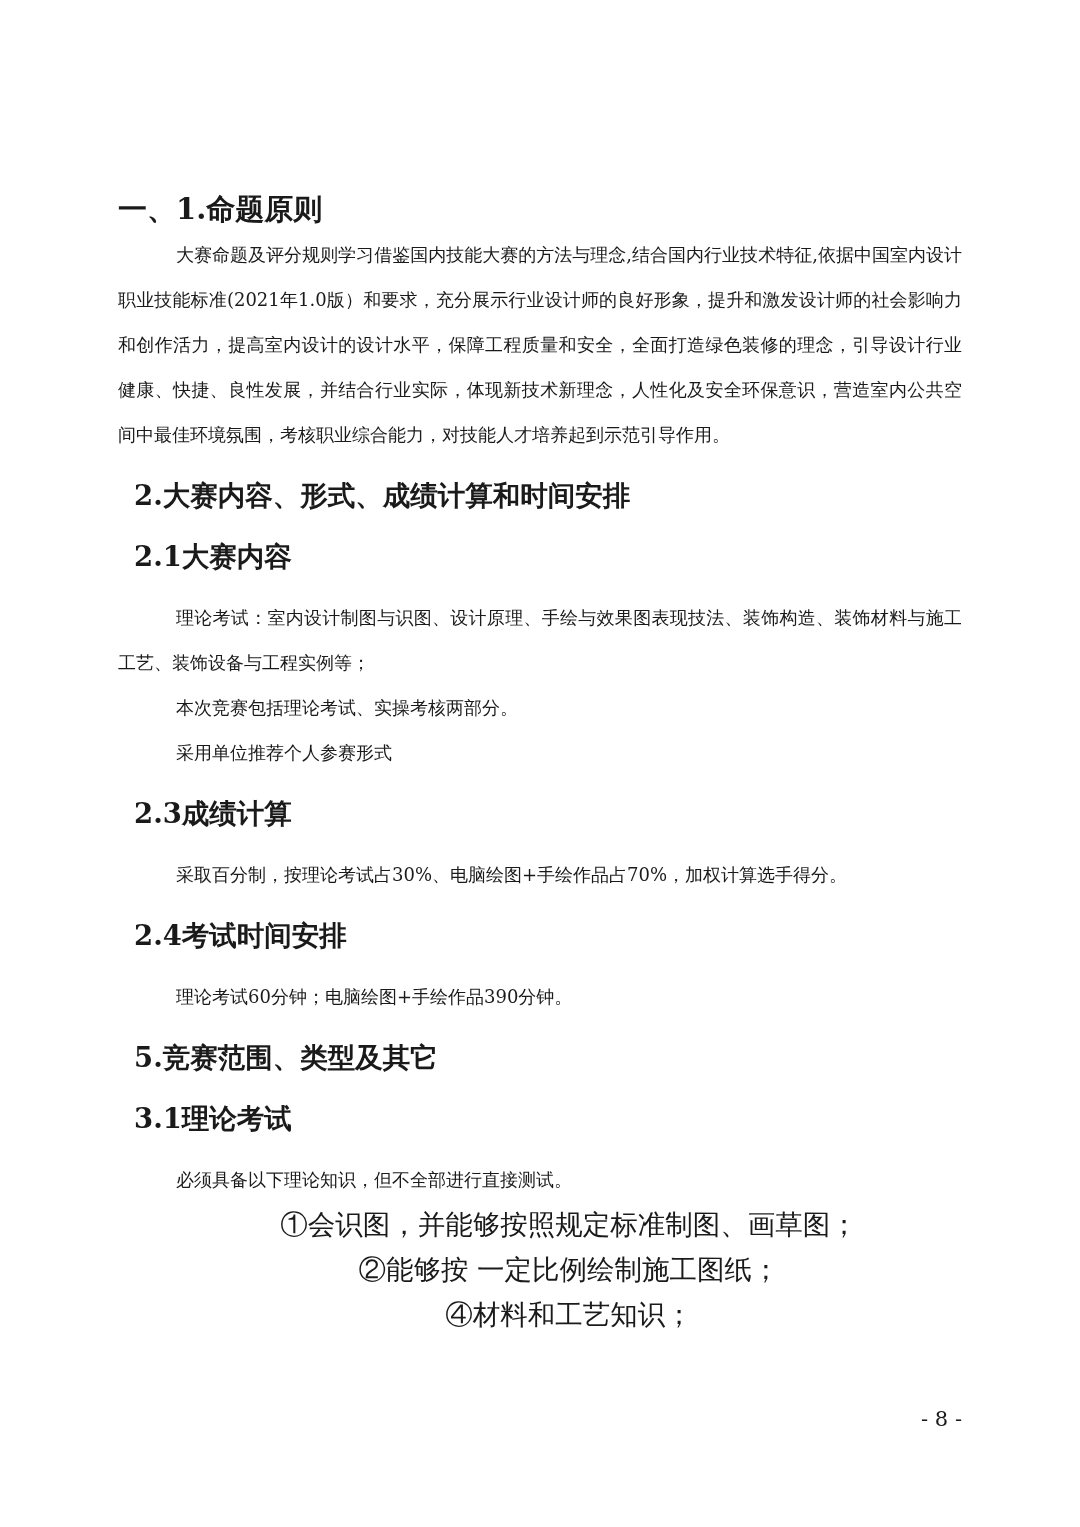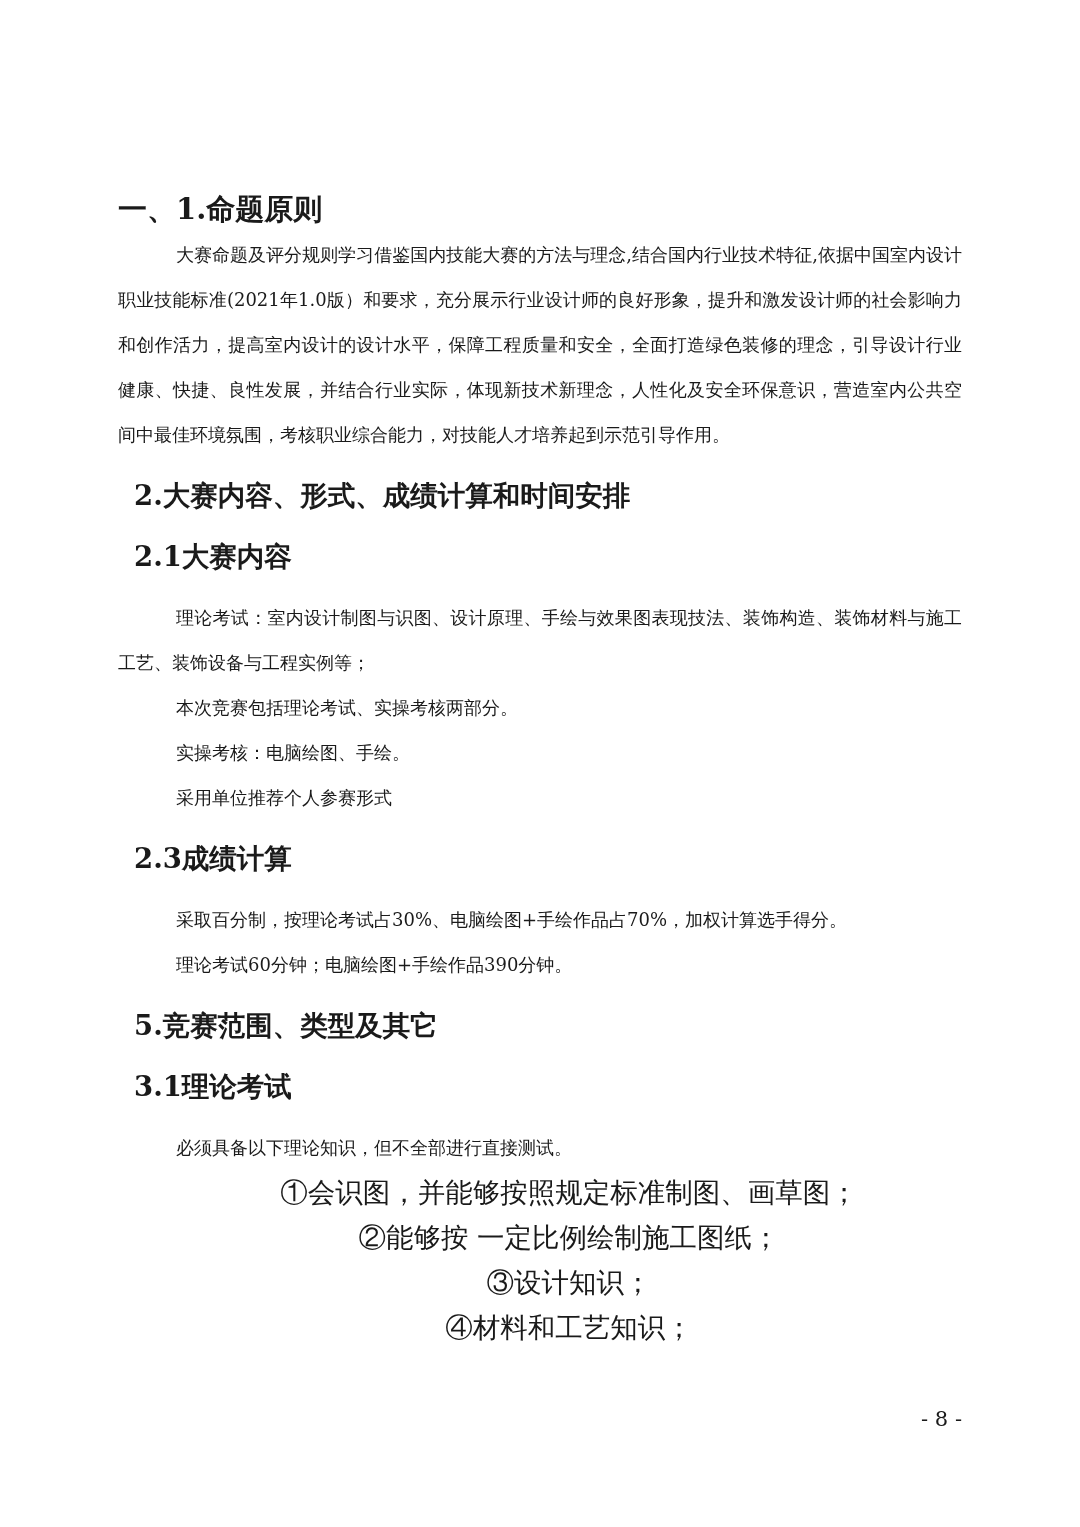--- a/index.html
+++ b/index.html
@@ -79,34 +79,33 @@
   <div class="doc-body">
 
     <h1 class="heading-lg">一、1.命题原则</h1>
     <p class="para indent block-justify">大赛命题及评分规则学习借鉴国内技能大赛的方法与理念,结合国内行业技术特征,依据中国室内设计职业技能标准(2021年1.0版）和要求，充分展示行业设计师的良好形象，提升和激发设计师的社会影响力和创作活力，提高室内设计的设计水平，保障工程质量和安全，全面打造绿色装修的理念，引导设计行业健康、快捷、良性发展，并结合行业实际，体现新技术新理念，人性化及安全环保意识，营造室内公共空间中最佳环境氛围，考核职业综合能力，对技能人才培养起到示范引导作用。</p>
 
     <h2 class="heading">2.大赛内容、形式、成绩计算和时间安排</h2>
 
     <h3 class="heading">2.1大赛内容</h3>
     <p class="para indent block-justify">理论考试：室内设计制图与识图、设计原理、手绘与效果图表现技法、装饰构造、装饰材料与施工工艺、装饰设备与工程实例等；</p>
     <p class="para indent">本次竞赛包括理论考试、实操考核两部分。</p>
-    <p class="para indent">实操考核：电脑绘图、手绘。</p>
 
     <p class="para indent">采用单位推荐个人参赛形式</p>
 
     <h3 class="heading">2.3成绩计算</h3>
     <p class="para indent block-justify">采取百分制，按理论考试占30%、电脑绘图+手绘作品占70%，加权计算选手得分。</p>
 
+    <h3 class="heading">2.4考试时间安排</h3>
     <p class="para indent">理论考试60分钟；电脑绘图+手绘作品390分钟。</p>
 
     <h2 class="heading">5.竞赛范围、类型及其它</h2>
     <h3 class="heading">3.1理论考试</h3>
     <p class="para indent">必须具备以下理论知识，但不全部进行直接测试。</p>
 
     <p class="item-line">①会识图，并能够按照规定标准制图、画草图；</p>
     <p class="item-line">②能够按 一定比例绘制施工图纸；</p>
-    <p class="item-line">③设计知识；</p>
     <p class="item-line">④材料和工艺知识；</p>
 
   </div>
 
   <div class="page-number">- 8 -</div>
 </div>
 
 </body></html>

